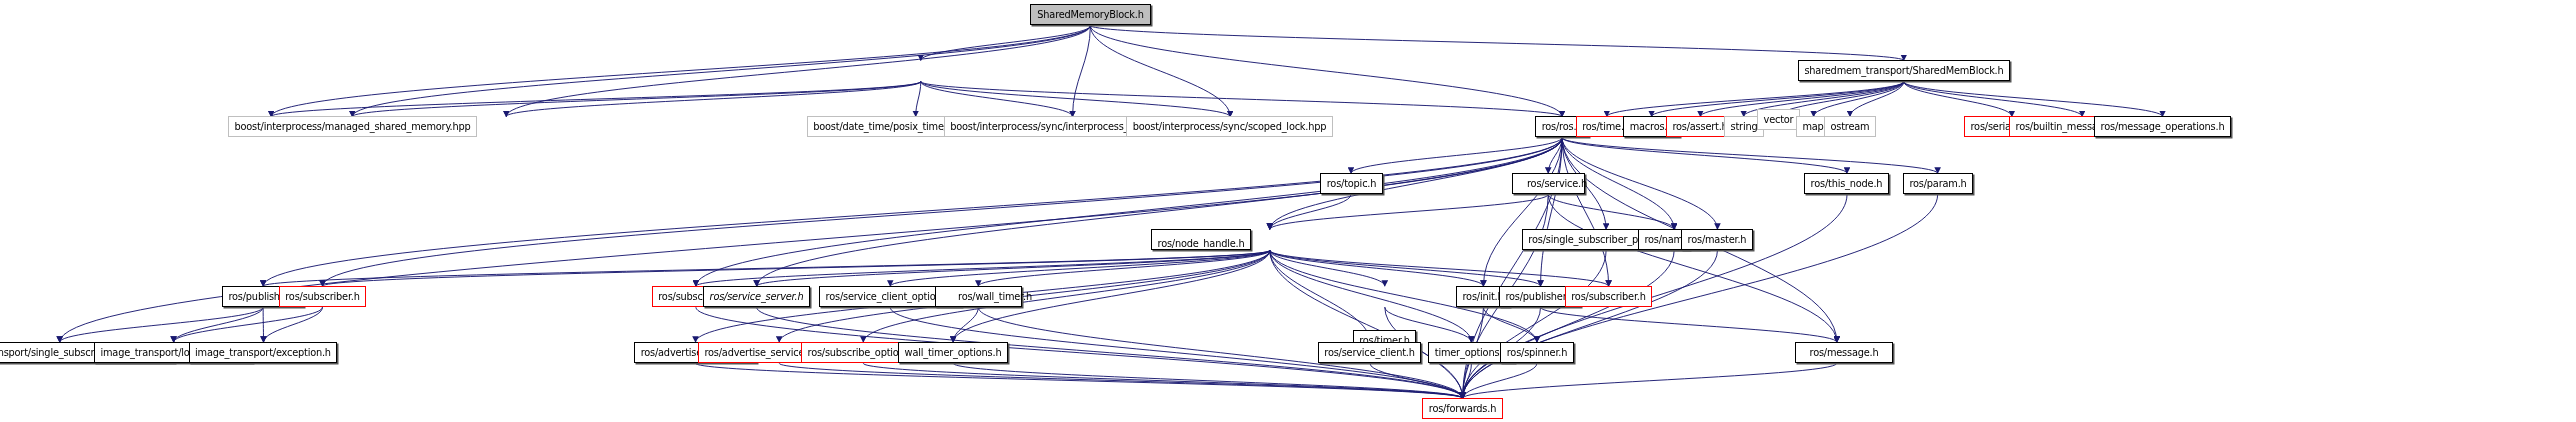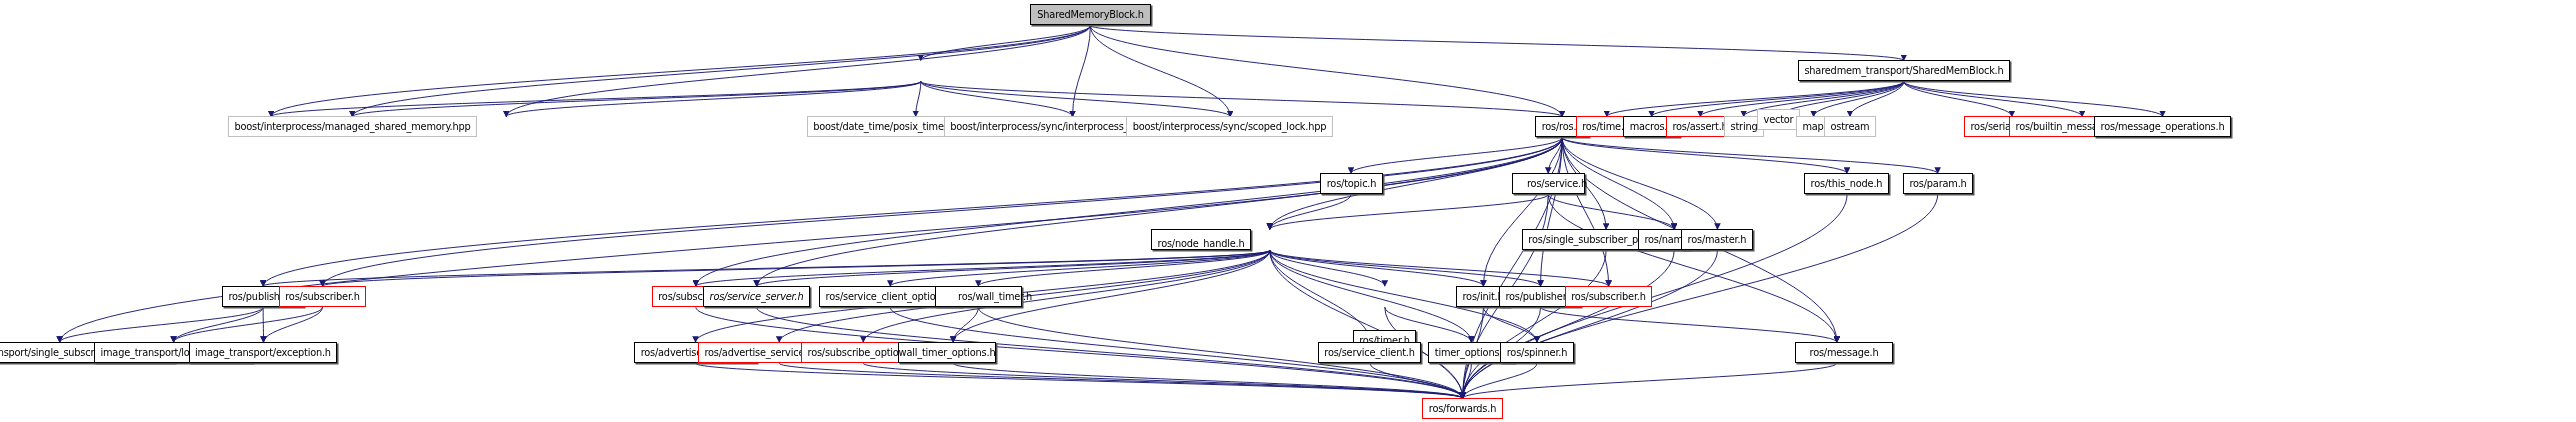--- a/index.html
+++ b/index.html
@@ -250,21 +250,21 @@
     </div>
   <div class="node normal" id="n-advopt" style="left: 634px; top: 342px; width: 123px;">
       <span>ros/advertise_options.h</span>
     </div>
   <div class="node missing" id="n-advsvcopt" style="left: 698px; top: 342px; width: 161px;">
       <span>ros/advertise_service_options.h</span>
     </div>
   <div class="node missing" id="n-subopt" style="left: 801px; top: 342px; width: 124px;">
       <span>ros/subscribe_options.h</span>
     </div>
-  <div class="node normal" id="n-wto" style="left: 898px; top: 342px; width: 98px;">
+  <div class="node normal" id="n-wto" style="left: 898px; top: 342px; width: 110px;">
       <span>wall_timer_options.h</span>
     </div>
   <div class="node normal" id="n-svcclient" style="left: 1318px; top: 342px; width: 103px;">
       <span>ros/service_client.h</span>
     </div>
   <div class="node normal" id="n-timeropt" style="left: 1428px; top: 342px; width: 87px;">
       <span>timer_options.h</span>
     </div>
   <div class="node normal" id="n-spinner" style="left: 1500px; top: 342px; width: 74px;">
       <span>ros/spinner.h</span>

